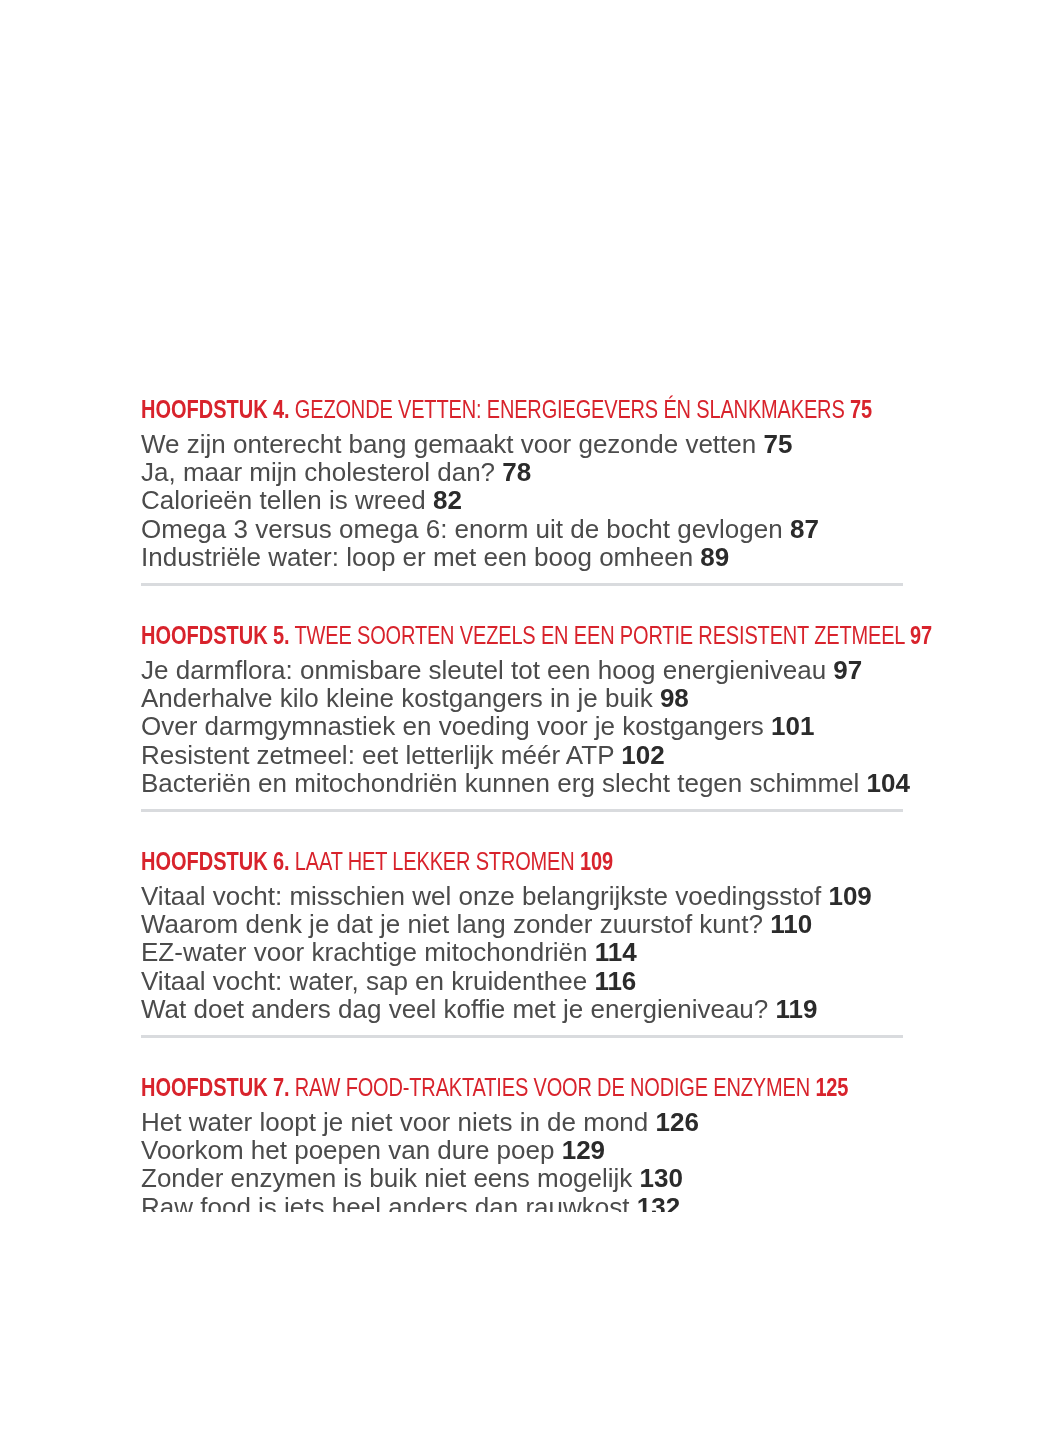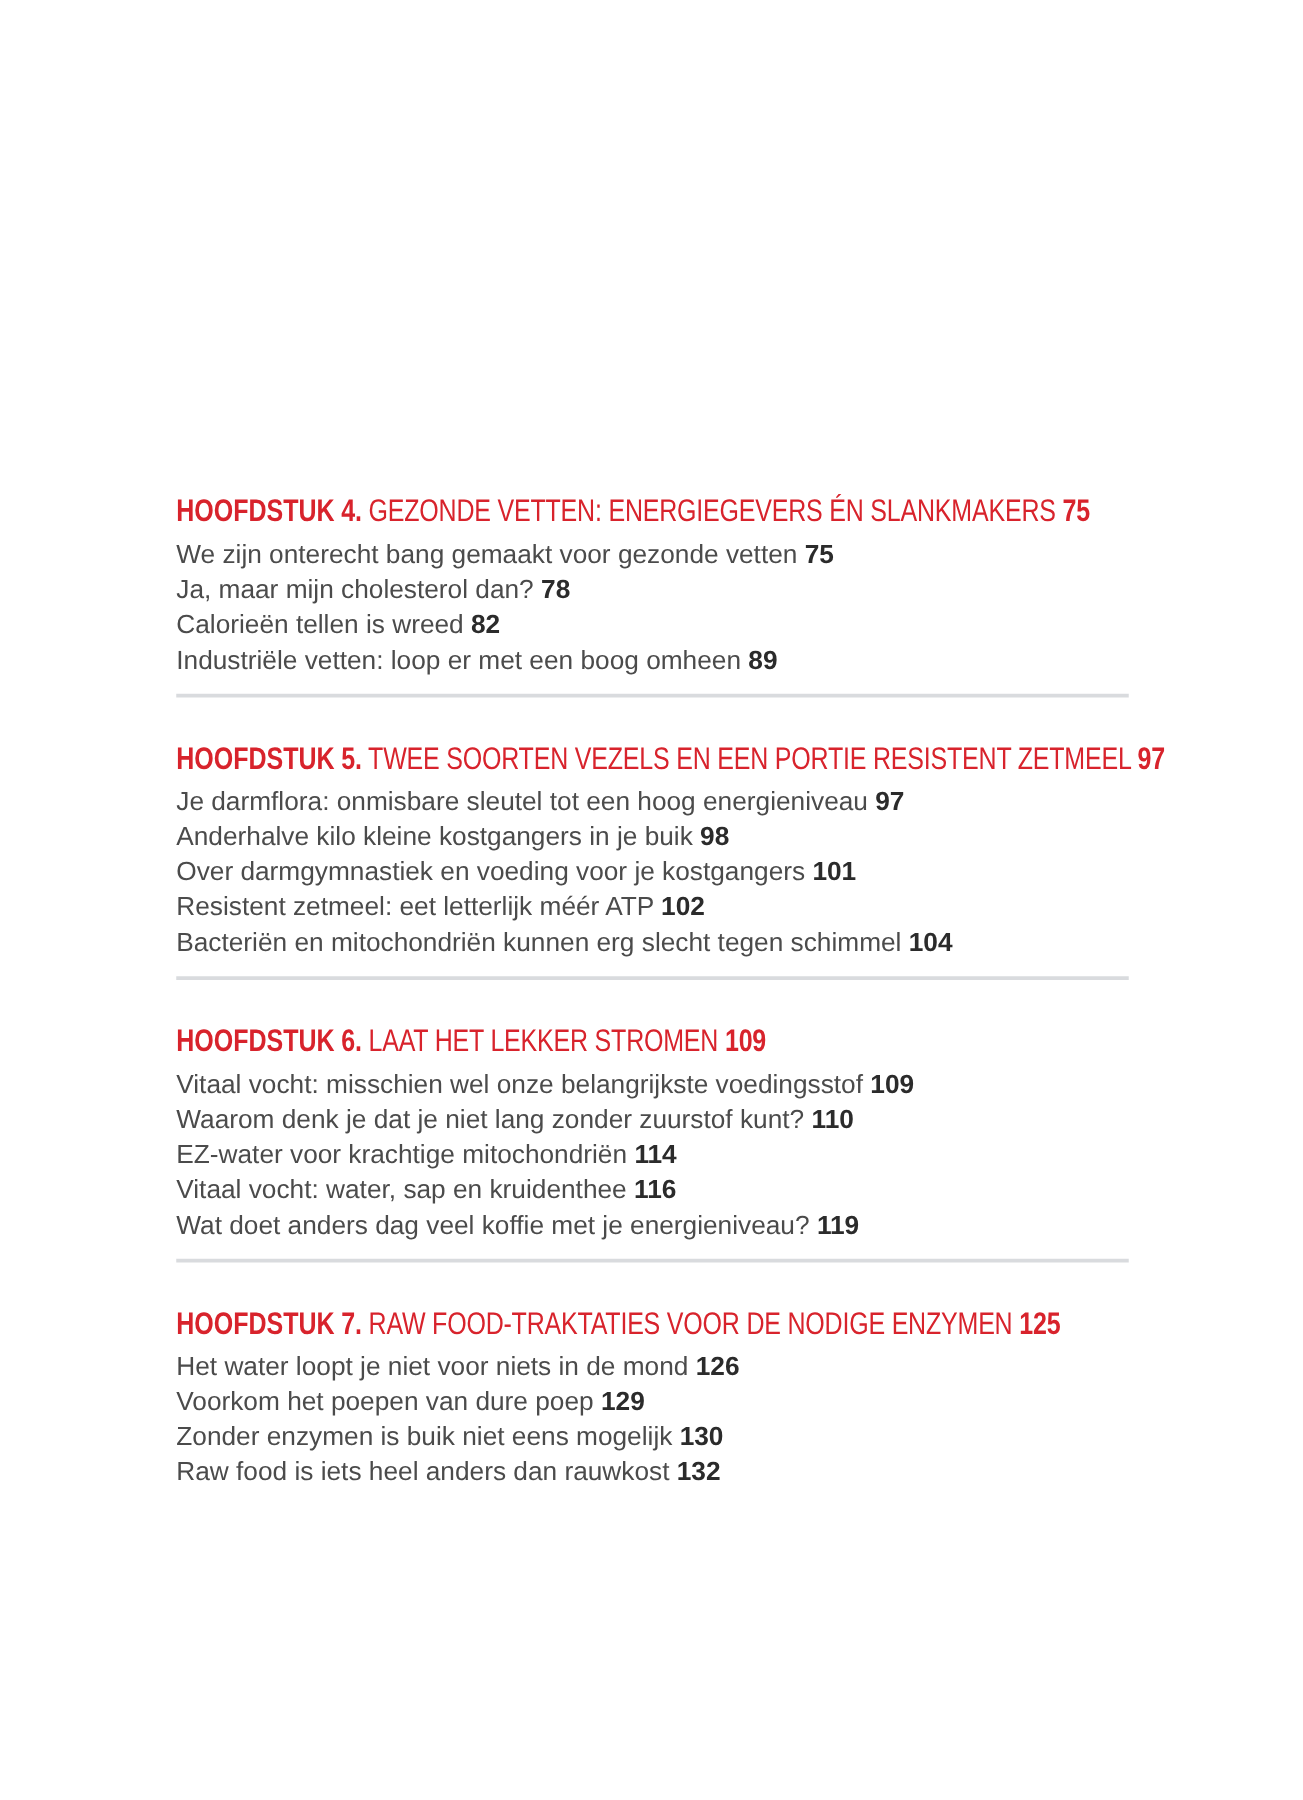--- a/index.html
+++ b/index.html
@@ -34,21 +34,21 @@
     transform: scaleX(0.8);
     transform-origin: left center;
     margin-bottom: 6px;
   }
   .ch-label   { font-weight: 700; letter-spacing: 0; }
   .ch-number  { font-weight: 700; }
   .ch-title   { font-weight: 400; }
   .ch-page    { font-weight: 700; }
   .entries { list-style: none; }
   .entry {
-    font-size: 21px;
+    font-size: 26px;
     line-height: 28.2px;
     color: var(--body, #4b4b4b);
     white-space: nowrap;
   }
   .entry-page {
     font-weight: 700;
     color: var(--pagenum, #2b2b2b);
   }
   .divider {
     border: none;
@@ -81,23 +81,27 @@
     <span class="entry-page">78</span>
   </li>
 
   <li class="entry">
     <span class="entry-title">Calorieën tellen is wreed</span>
     <span class="entry-page">82</span>
   </li>
 
 
 
-
-  <li class="entry">
-    <span class="entry-title">Industriële vetten: loop er met een boog omheen</span>
+  <li class="entry">
+    <span class="entry-title">Omega 3 versus omega 6: enorm uit de bocht gevlogen</span>
+    <span class="entry-page">87</span>
+  </li>
+
+  <li class="entry">
+    <span class="entry-title">Industriële water: loop er met een boog omheen</span>
     <span class="entry-page">89</span>
   </li>
 
 </ul>
   </section>
 
   <hr class="divider">
 
   <section class="chapter">
     <h2 class="chapter-heading">

